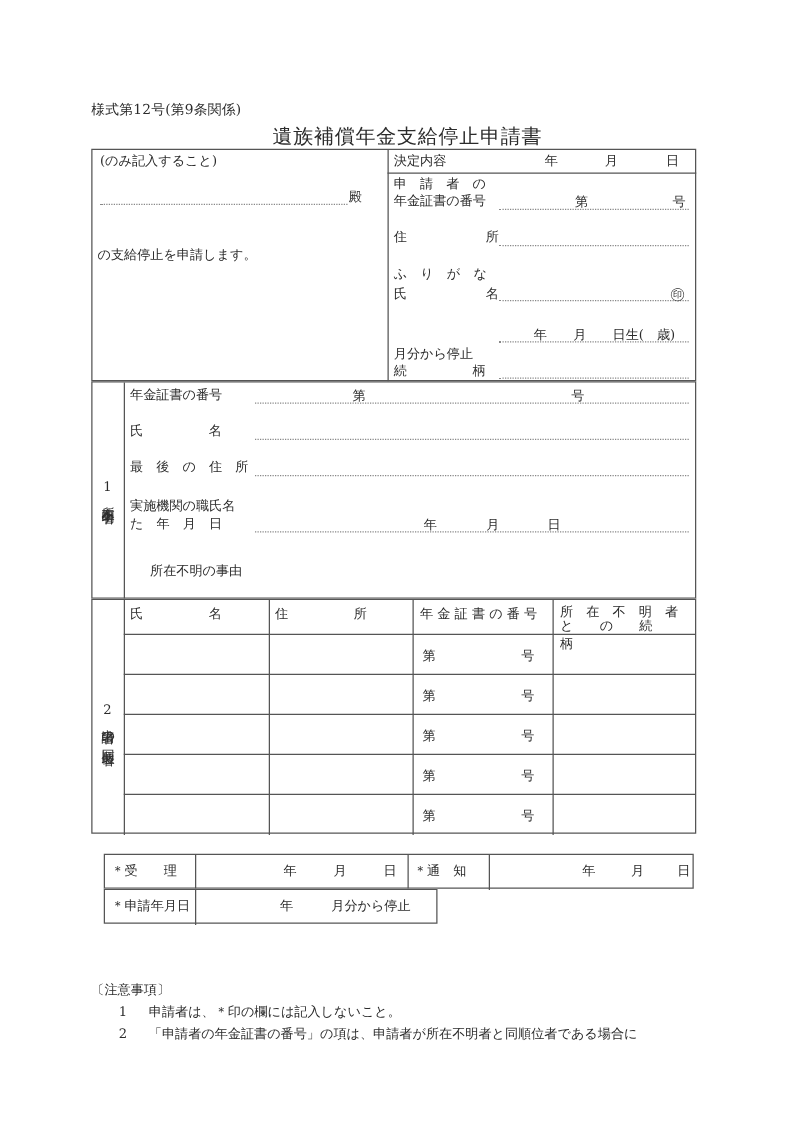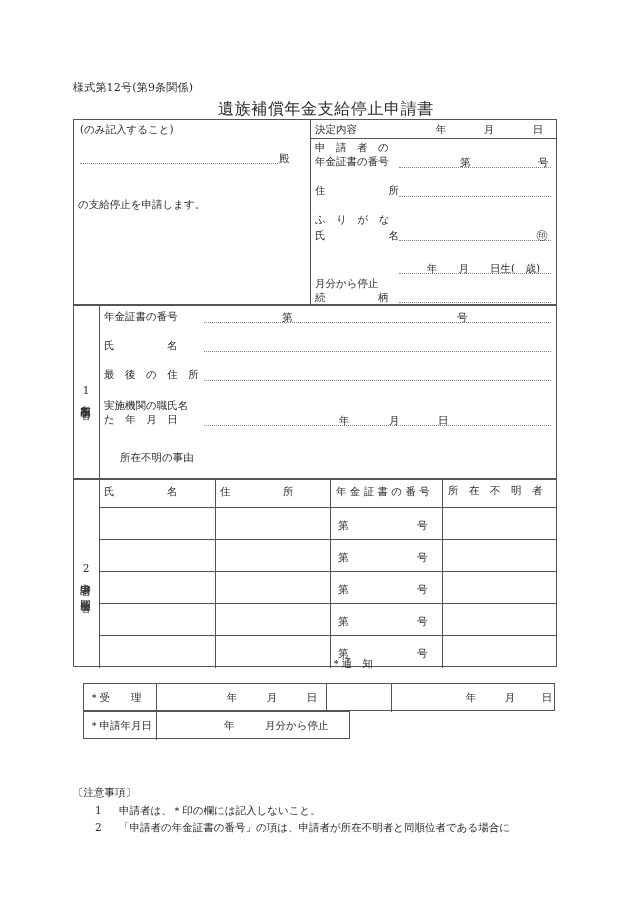--- a/index.html
+++ b/index.html
@@ -201,20 +201,21 @@
     <div class="hline" style="left:25px; top:91px; width:457px;"></div>
     <div class="hline" style="left:25px; top:123px; width:457px;"></div>
     <div class="hline" style="left:25px; top:155px; width:457px;"></div>
   </div>
   <div class="vtext" style="left:79px; top:495px; height:166px; width:14px;">2申請者の同順位者</div>
 
   <div class="colhead" style="left:99px; top:483px; width:115px;">氏　　　　　名</div>
   <div class="colhead" style="left:215px; top:483px; width:115px;">住　　　　　所</div>
   <div class="colhead" style="left:331px; top:483px; width:112px;">年 金 証 書 の 番 号</div>
   <div class="colhead" style="left:443px; top:482px; width:114px;">所　在　不　明　者</div>
+  <div class="colhead" style="left:443px; top:495px; width:114px; padding-top:0;">と　　の　　続　　柄</div>
 
   <div class="cell" style="left:338px; top:518px;">
     <span>第</span>
   </div>
   <div class="cell" style="left:417px; top:518px;">号</div>
 
   <div class="cell" style="left:338px; top:550px;">
     <span>第</span>
   </div>
   <div class="cell" style="left:417px; top:550px;">号</div>
@@ -241,21 +242,21 @@
   </div>
   <div class="frame" style="left:83px; top:711px; width:267px; height:28px;">
     <div class="vline" style="left:72px; top:0; height:28px;"></div>
   </div>
 
   <div class="cell" style="left:89px; top:690px;">＊受　　理</div>
   <div class="cell ctr" style="left:225px; top:690px; width:14px;">年</div>
   <div class="cell ctr" style="left:265px; top:690px; width:14px;">月</div>
   <div class="cell ctr" style="left:305px; top:690px; width:14px;">日</div>
 
-  <div class="cell" style="left:331px; top:656px;text-align:center;">＊通　知</div>
+  <div class="cell" style="left:331px; top:690px;text-align:center;">＊通　知</div>
   <div class="cell ctr" style="left:464px; top:690px; width:14px;">年</div>
   <div class="cell ctr" style="left:503px; top:690px; width:14px;">月</div>
   <div class="cell ctr" style="left:540px; top:690px; width:14px;">日</div>
 
   <div class="cell" style="left:89px; top:718px;">＊申請年月日</div>
   <div class="cell" style="left:224px; top:718px;">年</div>
   <div class="cell" style="left:265px; top:718px;">月分から停止</div>
 
   <div class="notes">
     <p class="nhead">〔注意事項〕</p>

